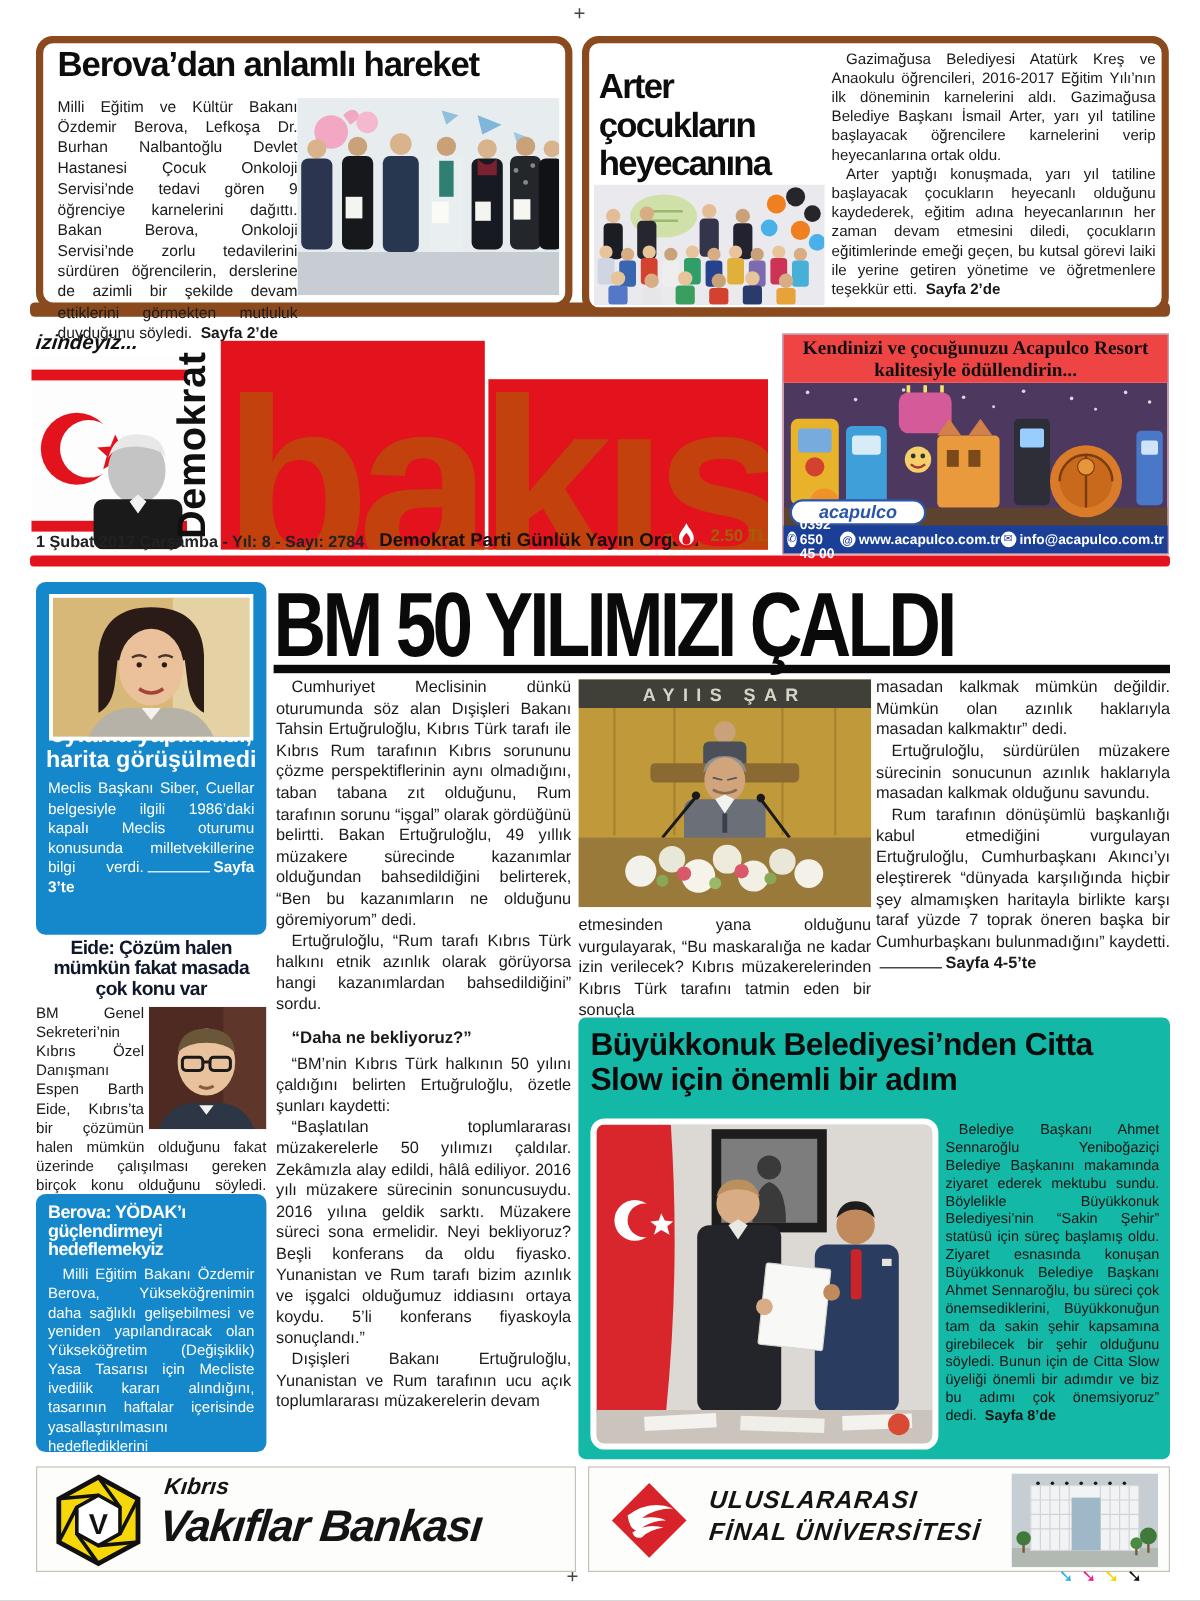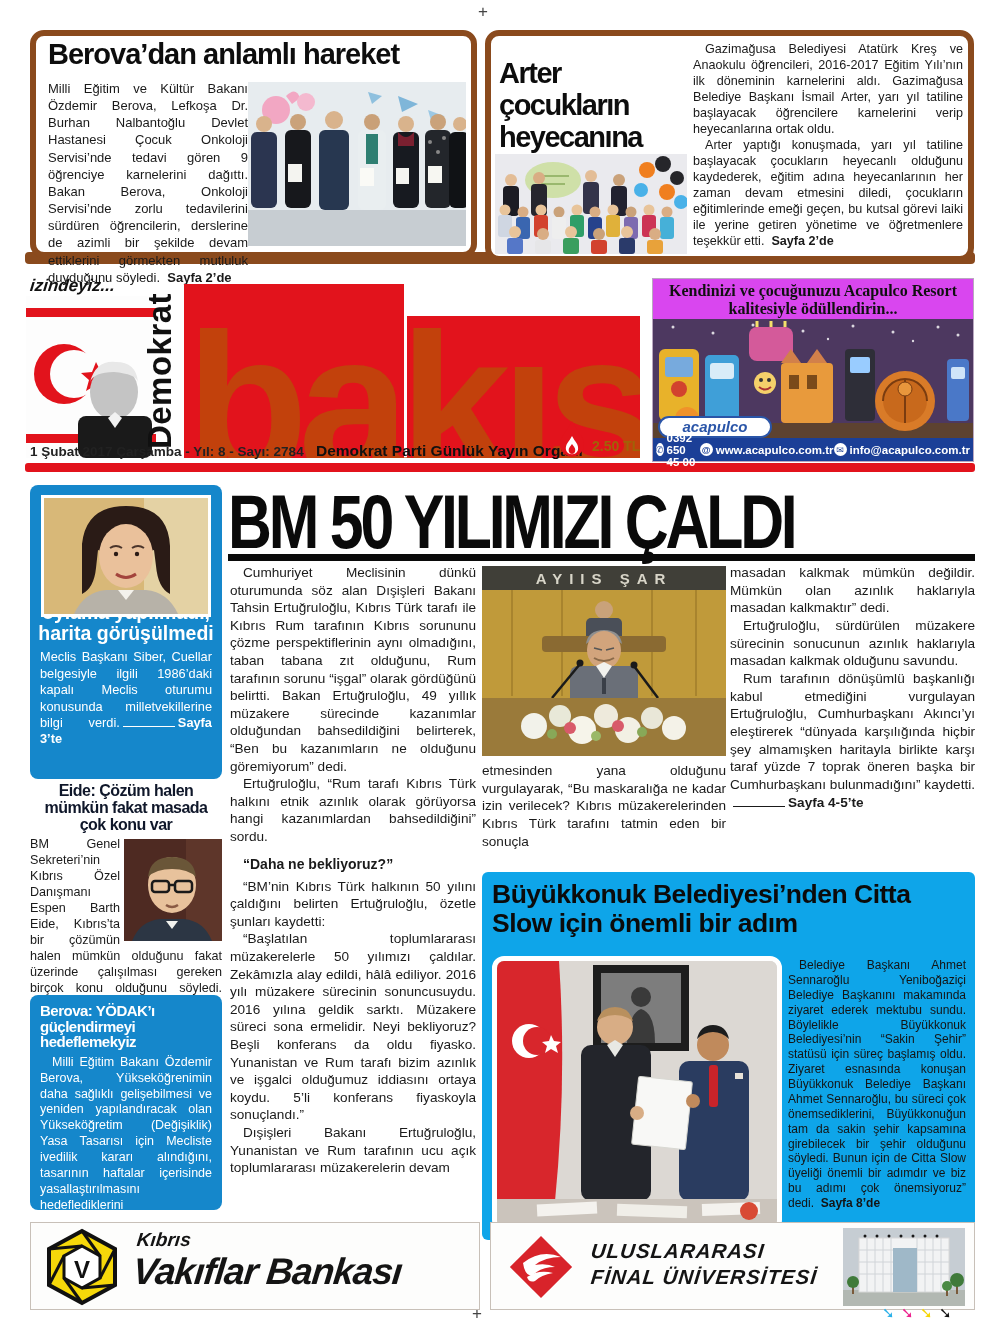--- a/index.html
+++ b/index.html
@@ -180,21 +180,21 @@
   <div class="abs" style="left:558px;top:420px;width:28px;height:42px;">
     <svg width="28" height="42" viewBox="0 0 28 42">
       <path d="M14 1 C19 12 27 17 26 27 A12.5 13.5 0 0 1 2 27 C1 17 9 12 14 1 Z" fill="#e2131c"></path>
       <path d="M14 16 C17 22 21 24 20 30 A6.5 7 0 0 1 8 30 C7 24 11 22 14 16 Z" fill="#fff"></path>
       <path d="M14 24 C16 27 18 28 17 32 A3.5 4 0 0 1 11 32 C10 28 12 27 14 24 Z" fill="#e2131c"></path>
     </svg>
   </div>
   <div class="abs" style="left:592px;top:438px;font-size:14px;font-weight:800;color:#a16207;">2.50 TL</div>
   <div class="abs" style="left:25px;top:463px;width:950px;height:9px;background:#e2131c;border-radius:3px;"></div>
 
-  <div class="abs" style="left:652px;top:278px;width:322px;height:184px;background:#d946ef;border:1px solid #b9a8c0;box-sizing:border-box;">
+  <div class="abs" style="left:652px;top:278px;width:322px;height:184px;background:#ef4444;border:1px solid #b9a8c0;box-sizing:border-box;">
     <div style="font-family:'Liberation Serif','DejaVu Serif',serif;font-weight:700;font-size:16px;line-height:1.15;text-align:center;color:#101010;padding:3px 8px 0;">Kendinizi ve çocuğunuzu Acapulco Resort kalitesiyle ödüllendirin...</div>
     <div class="abs photo" style="left:0;top:40px;width:320px;height:121px;">
       <svg width="320" height="121" viewBox="0 0 320 121">
         <rect width="320" height="121" fill="#4d3860"></rect>
         <rect y="104" width="320" height="17" fill="#5d4230"></rect>
         <g fill="#ffffff" opacity="0.8">
           <circle cx="20" cy="8" r="1.5"></circle>
             <circle cx="60" cy="14" r="1.5"></circle>
             <circle cx="100" cy="6" r="1.5"></circle>
             <circle cx="150" cy="12" r="1.5"></circle>
@@ -367,21 +367,21 @@
   <div class="abs bodytxt j" style="left:482px;top:762px;width:244px;font-size:13.6px;line-height:1.3;">
     <p>etmesinden yana olduğunu vurgulayarak, “Bu maskaralığa ne kadar izin verilecek? Kıbrıs müzakerelerinden Kıbrıs Türk tarafını tatmin eden bir sonuçla</p>
   </div>
 
   <div class="abs bodytxt j" style="left:730px;top:564px;width:245px;font-size:13.6px;line-height:1.3;">
     <p>masadan kalkmak mümkün değildir. Mümkün olan azınlık haklarıyla masadan kalkmaktır” dedi.</p>
     <p style="text-indent:13px;">Ertuğruloğlu, sürdürülen müzakere sürecinin sonucunun azınlık haklarıyla masadan kalkmak olduğunu savundu.</p>
     <p style="text-indent:13px;"><span>Rum tarafının dönüşümlü başkanlığı kabul etmediğini vurgulayan Ertuğruloğlu, Cumhurbaşkanı Akıncı’yı eleştirerek “dünyada karşılığında hiçbir şey almamışken haritayla birlikte karşı taraf yüzde 7 toprak öneren başka bir Cumhurbaşkanı bulunmadığını” kaydetti.</span><span class="lead-line"></span><b class="ref">Sayfa 4-5’te</b></p>
   </div>
 
-  <div class="abs" style="left:482px;top:872px;width:493px;height:368px;background:#0ea5e9;border-radius:6px;">
+  <div class="abs" style="left:482px;top:848px;width:493px;height:368px;background:#14b8a6;border-radius:6px;">
     <div class="abs" style="left:10px;top:8px;width:473px;font-size:26.5px;font-weight:800;line-height:1.1;letter-spacing:-0.5px;color:#0b0b0b;">Büyükkonuk Belediyesi’nden Citta Slow için önemli bir adım</div>
     <div class="abs photo" style="left:10px;top:84px;width:280px;height:266px;border:5px solid #fff;border-radius:12px;background:#d6d2cd;">
       <svg width="280" height="266" viewBox="0 0 280 266">
         <rect width="280" height="266" fill="#dcd8d3"></rect>
         <path d="M0 0 L62 0 Q70 120 58 240 L0 240 Z" fill="#d8262c"></path>
         <circle cx="32" cy="80" r="17" fill="#fff"></circle>
           <circle cx="40" cy="80" r="14" fill="#d8262c"></circle>
         <path d="M54 74 l3 6 7 1 -5 4 2 7 -7 -4 -6 4 2 -7 -5 -4 7 -1z" fill="#fff"></path>
         <rect x="96" y="4" width="96" height="86" fill="#1d1d1d"></rect>
           <rect x="104" y="12" width="80" height="70" fill="#7d7d7d"></rect>

